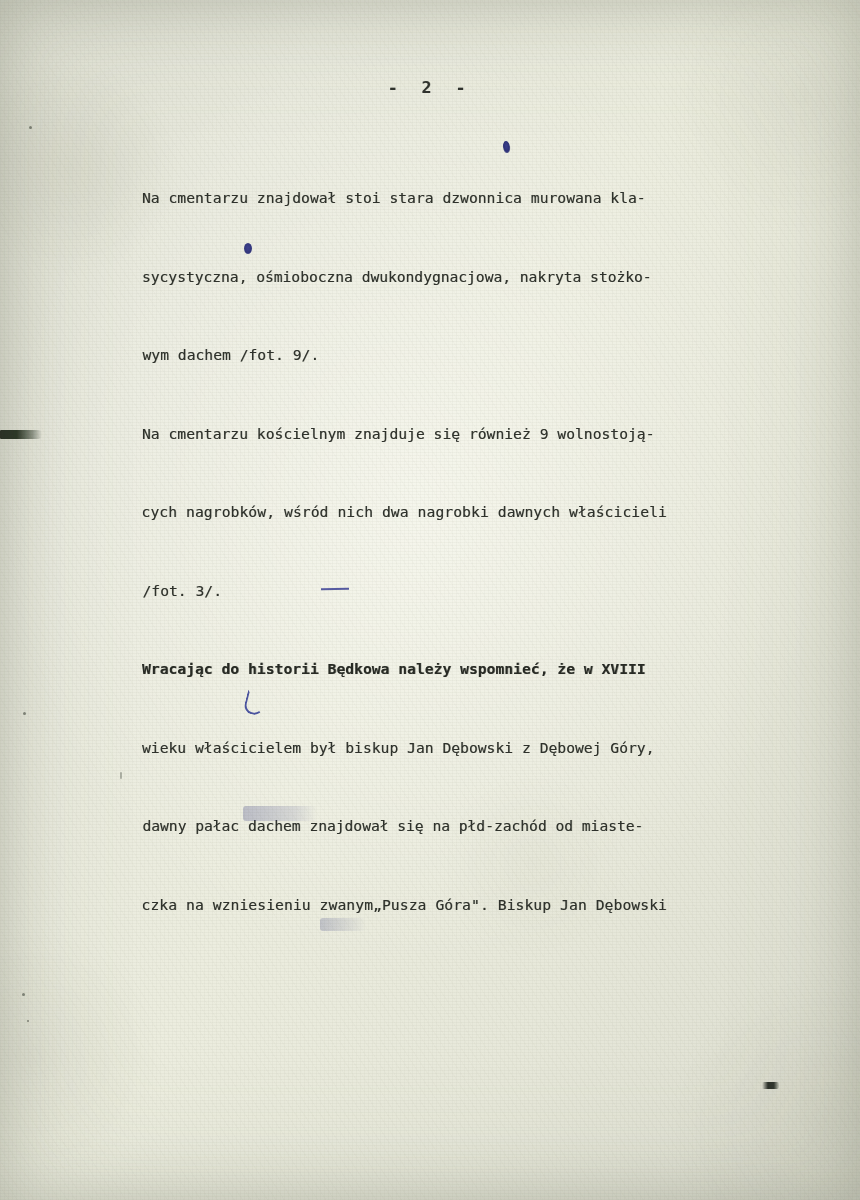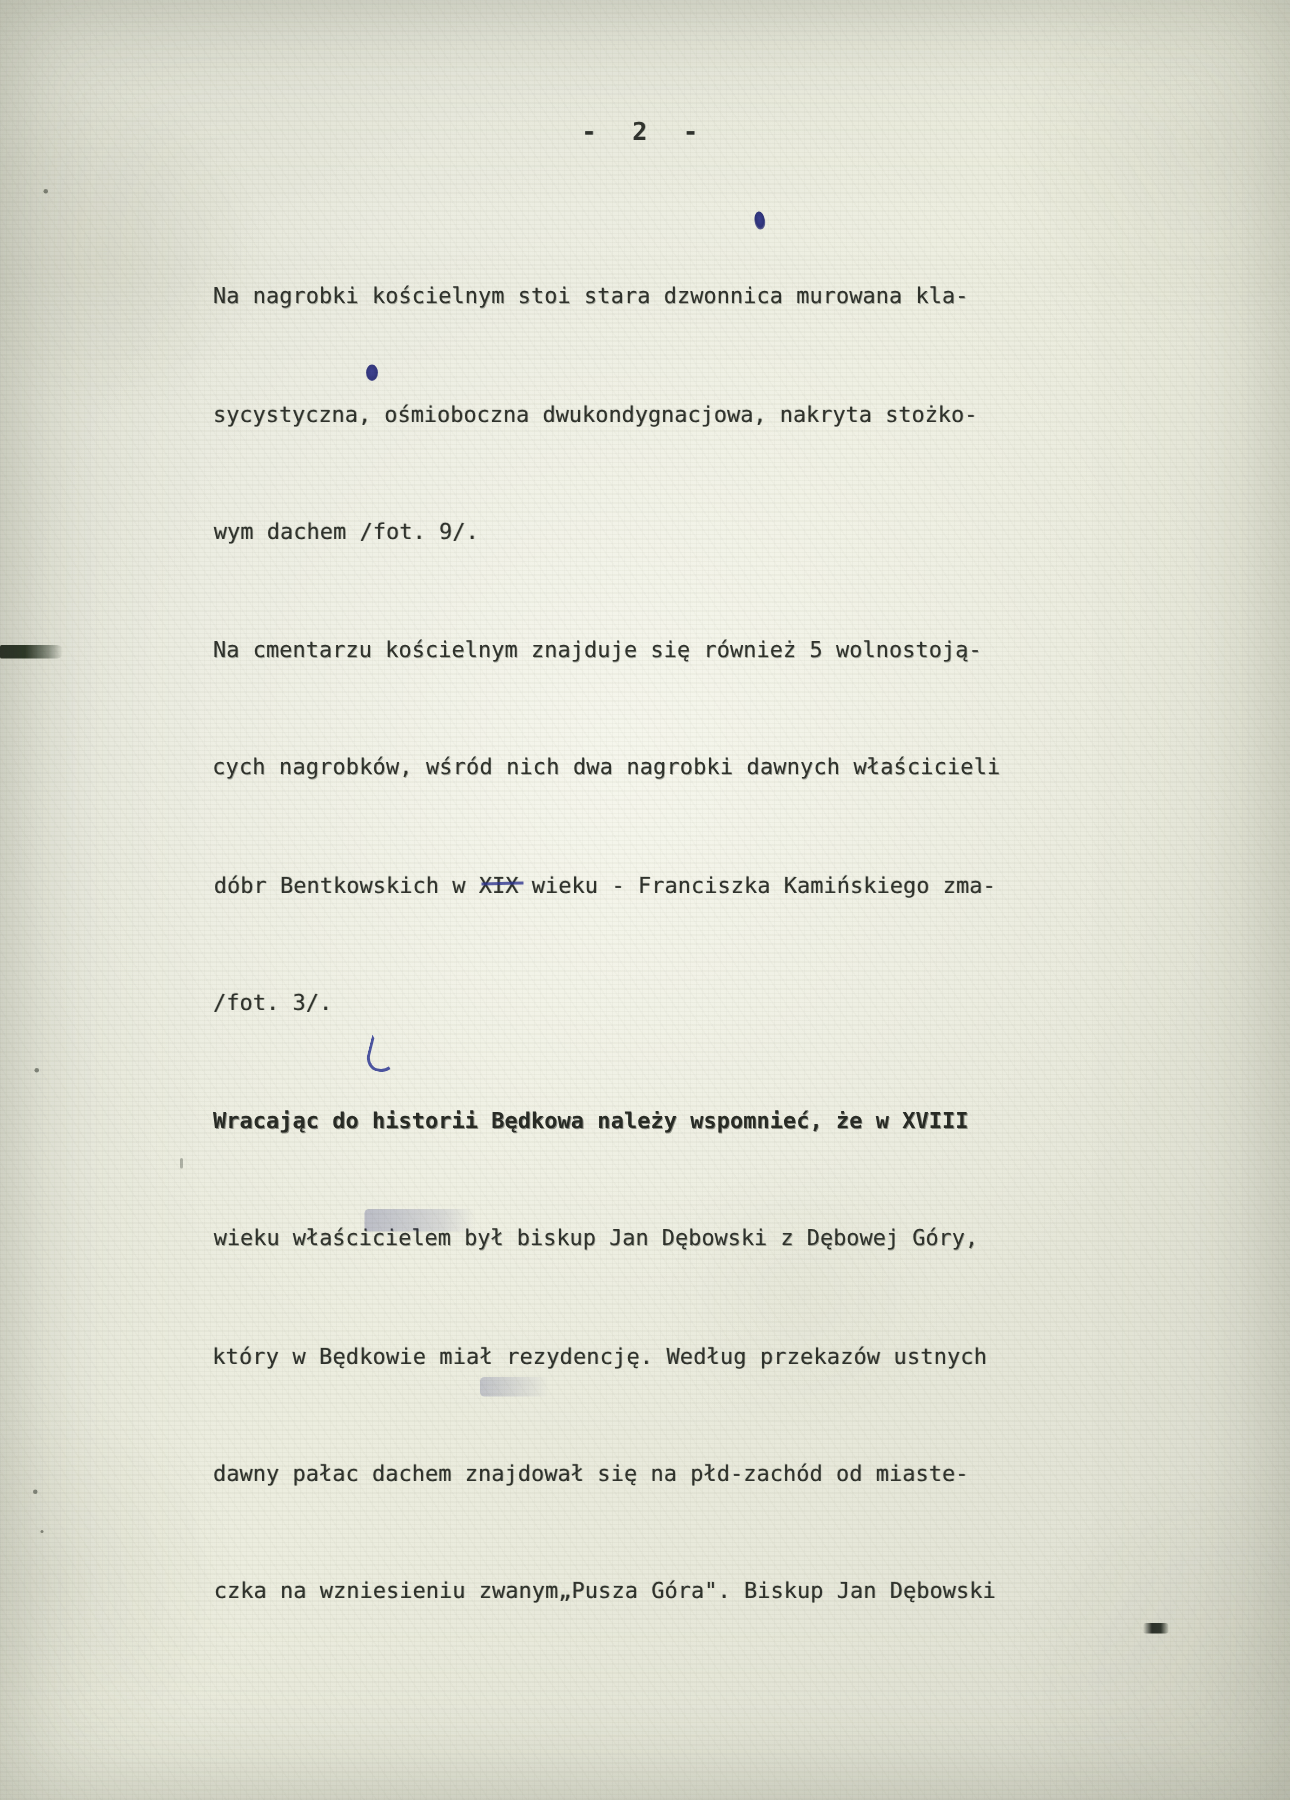--- a/index.html
+++ b/index.html
@@ -172,30 +172,28 @@
   .tick.t5 { left: 120px; top: 772px; width: 2px; height: 7px; background: rgba(48,52,44,0.32); border-radius:1px; }
 </style>
 </head>
 <body>
 
 <div class="page">
 
   <div class="page-number">-  2  -</div>
 
   <div class="body-text">
-    <span class="ln">Na nagrobki kościelnym stoi stara dzwonnica murowana kla-</span>
+    <span class="ln">Na cmentarzu znajdował stoi stara dzwonnica murowana kla-</span>
     <span class="ln">sycystyczna, ośmioboczna dwukondygnacjowa, nakryta stożko-</span>
     <span class="ln">wym dachem /fot. 9/.</span>
-    <span class="ln">Na cmentarzu kościelnym znajduje się również 5 wolnostoją-</span>
+    <span class="ln">Na cmentarzu kościelnym znajduje się również 9 wolnostoją-</span>
     <span class="ln">cych nagrobków, wśród nich dwa nagrobki dawnych właścicieli</span>
-    <span class="ln">dóbr Bentkowskich w XIX wieku - Franciszka Kamińskiego zma-</span>
     <span class="ln">/fot. 3/.</span>
     <span class="ln bold">Wracając do historii Będkowa należy wspomnieć, że w XVIII</span>
     <span class="ln">wieku właścicielem był biskup Jan Dębowski z Dębowej Góry,</span>
-    <span class="ln">który w Będkowie miał rezydencję. Według przekazów ustnych</span>
     <span class="ln">dawny pałac dachem znajdował się na płd-zachód od miaste-</span>
     <span class="ln">czka na wzniesieniu zwanym„Pusza Góra". Biskup Jan Dębowski</span>
     
     
     
     
     
     
     
     

